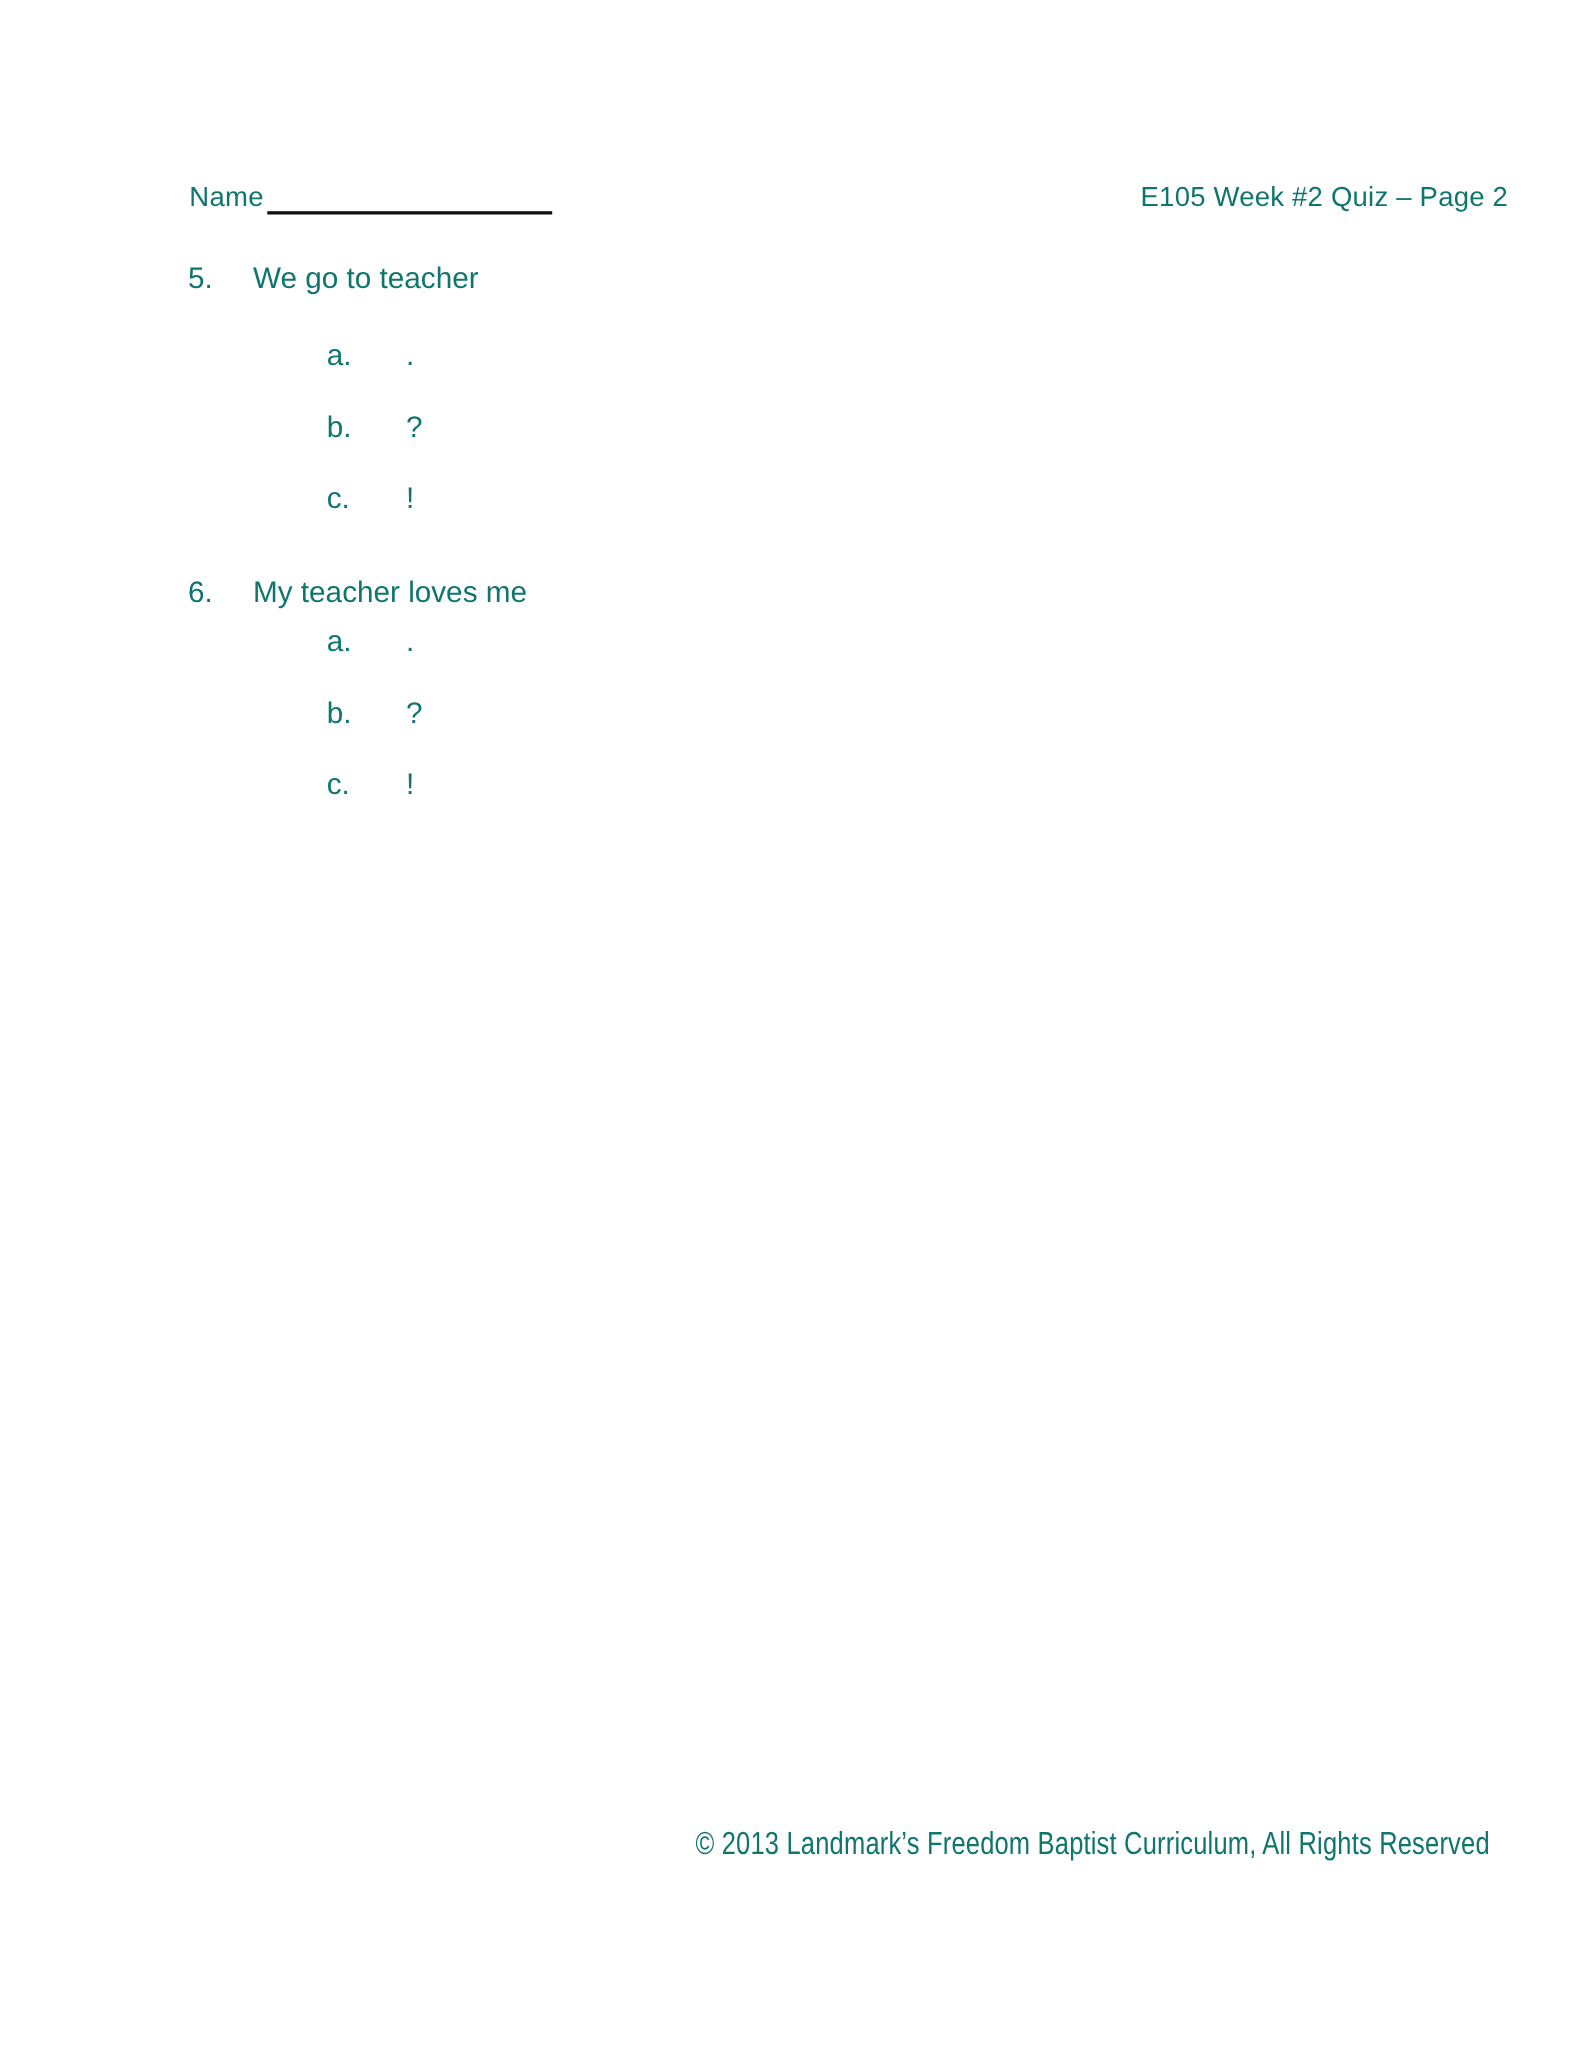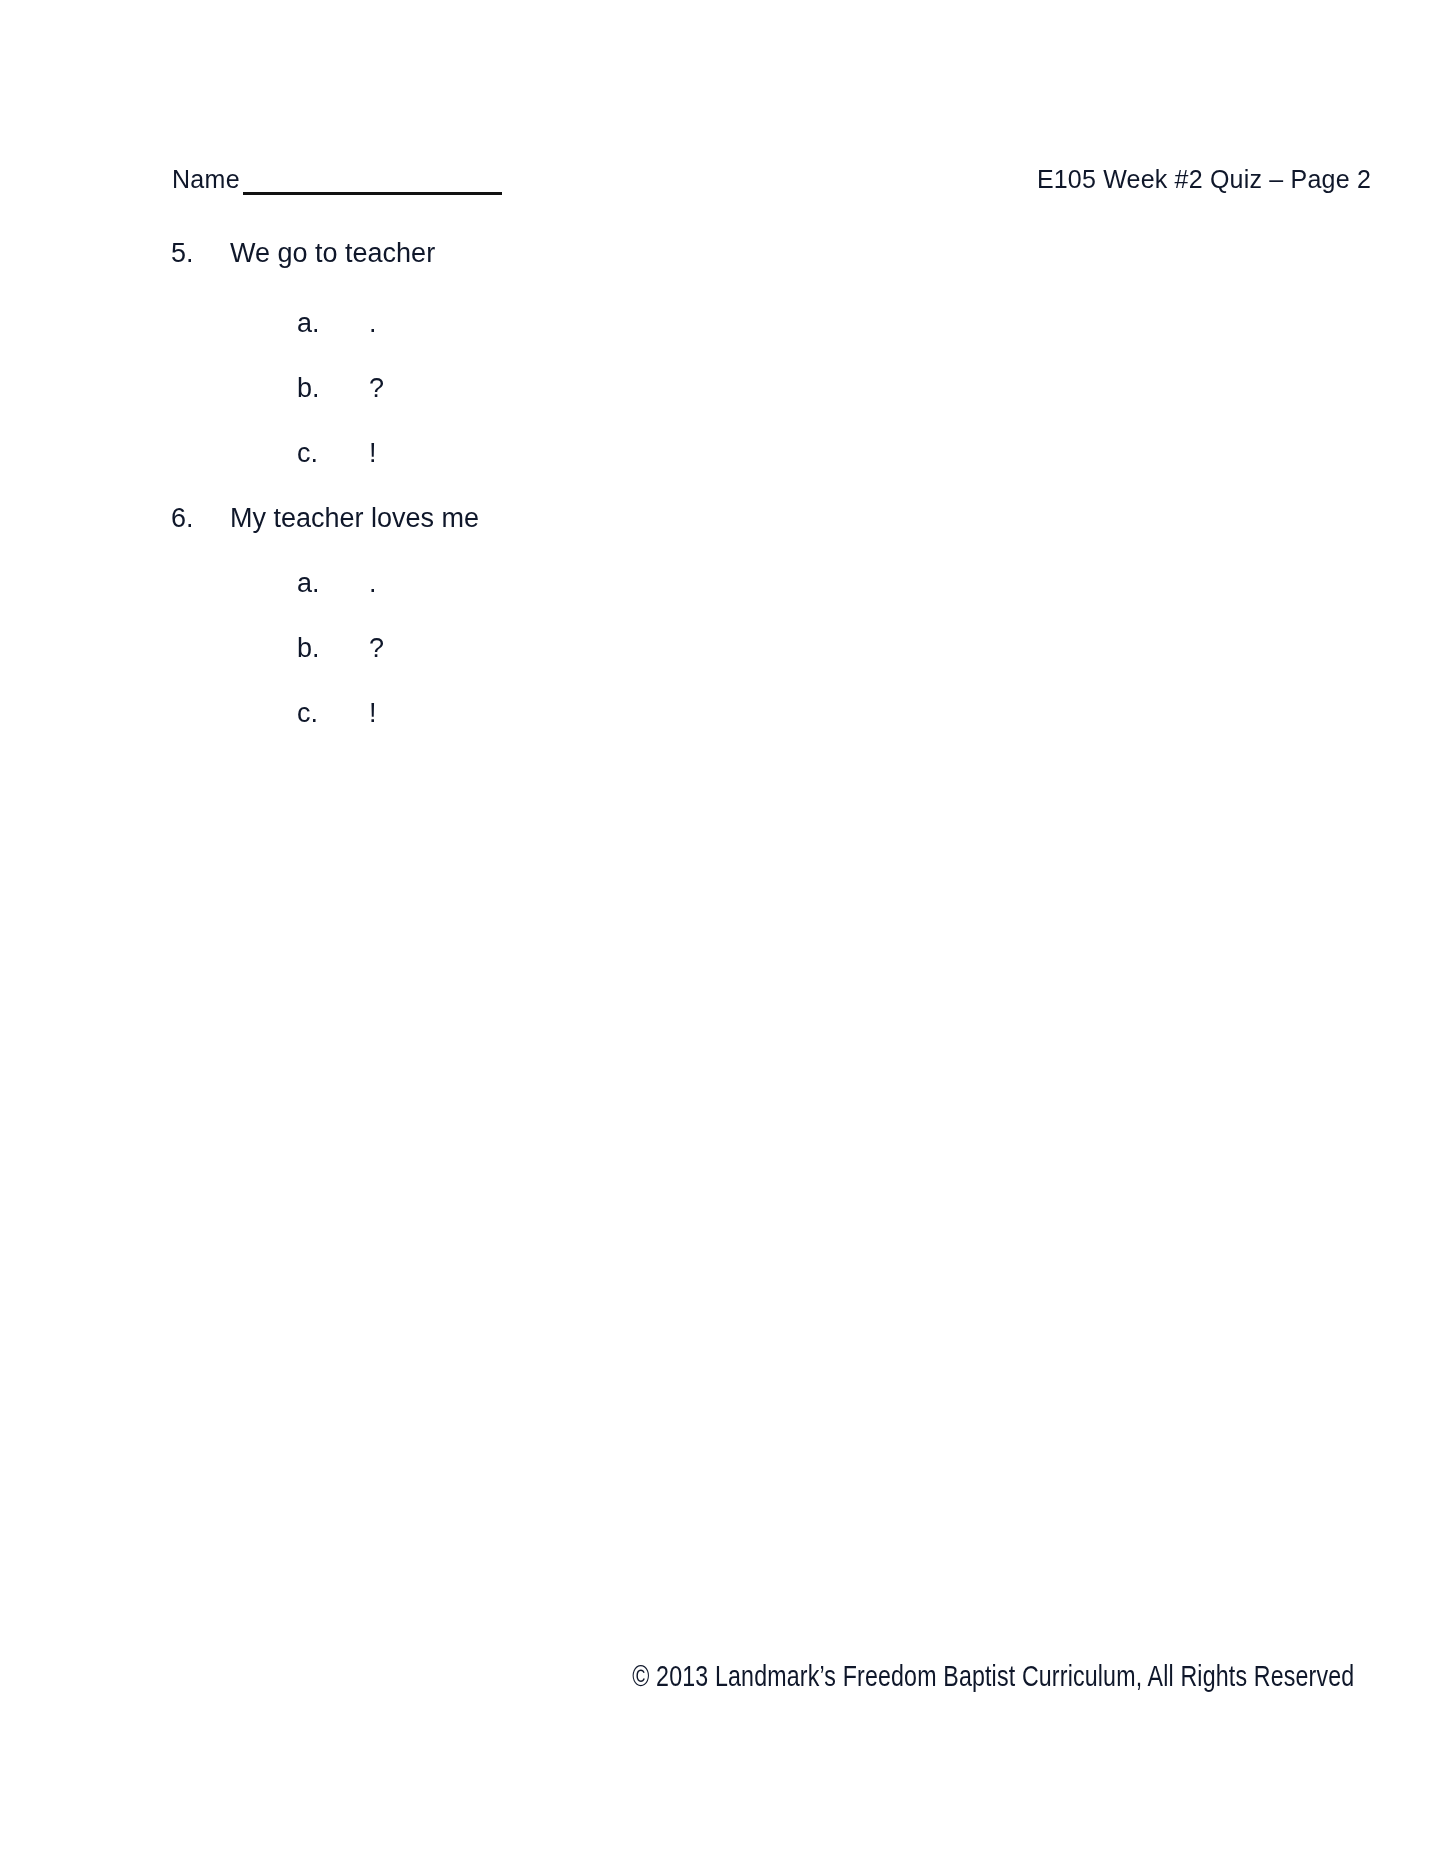--- a/index.html
+++ b/index.html
@@ -6,21 +6,21 @@
     margin: 0;
     padding: 0;
     background: #ffffff;
   }
   .page {
     position: relative;
     width: 1445px;
     height: 1870px;
     background: #ffffff;
     font-family: "Liberation Sans", "DejaVu Sans", sans-serif;
-    color: #0f172a;
+    color: #0f766e;
     overflow: hidden;
   }
   .hdr-name {
     position: absolute;
     left: 172px;
     top: 165px;
     font-size: 25px;
     letter-spacing: 0.3px;
   }
   .name-line {
@@ -92,21 +92,21 @@
   <div class="opt-row" style="top:308px">
     <span class="opt-label">a.</span><span class="opt-punct">.</span>
   </div>
   <div class="opt-row" style="top:373px">
     <span class="opt-label">b.</span><span class="opt-punct">?</span>
   </div>
   <div class="opt-row" style="top:438px">
     <span class="opt-label">c.</span><span class="opt-punct">!</span>
   </div>
 
-  <div class="q-row" style="top:503px">
+  <div class="q-row" style="top:523px">
     <span class="q-num">6.</span><span class="q-text">My teacher loves me</span>
   </div>
   <div class="opt-row" style="top:568px">
     <span class="opt-label">a.</span><span class="opt-punct">.</span>
   </div>
   <div class="opt-row" style="top:633px">
     <span class="opt-label">b.</span><span class="opt-punct">?</span>
   </div>
   <div class="opt-row" style="top:698px">
     <span class="opt-label">c.</span><span class="opt-punct">!</span>

